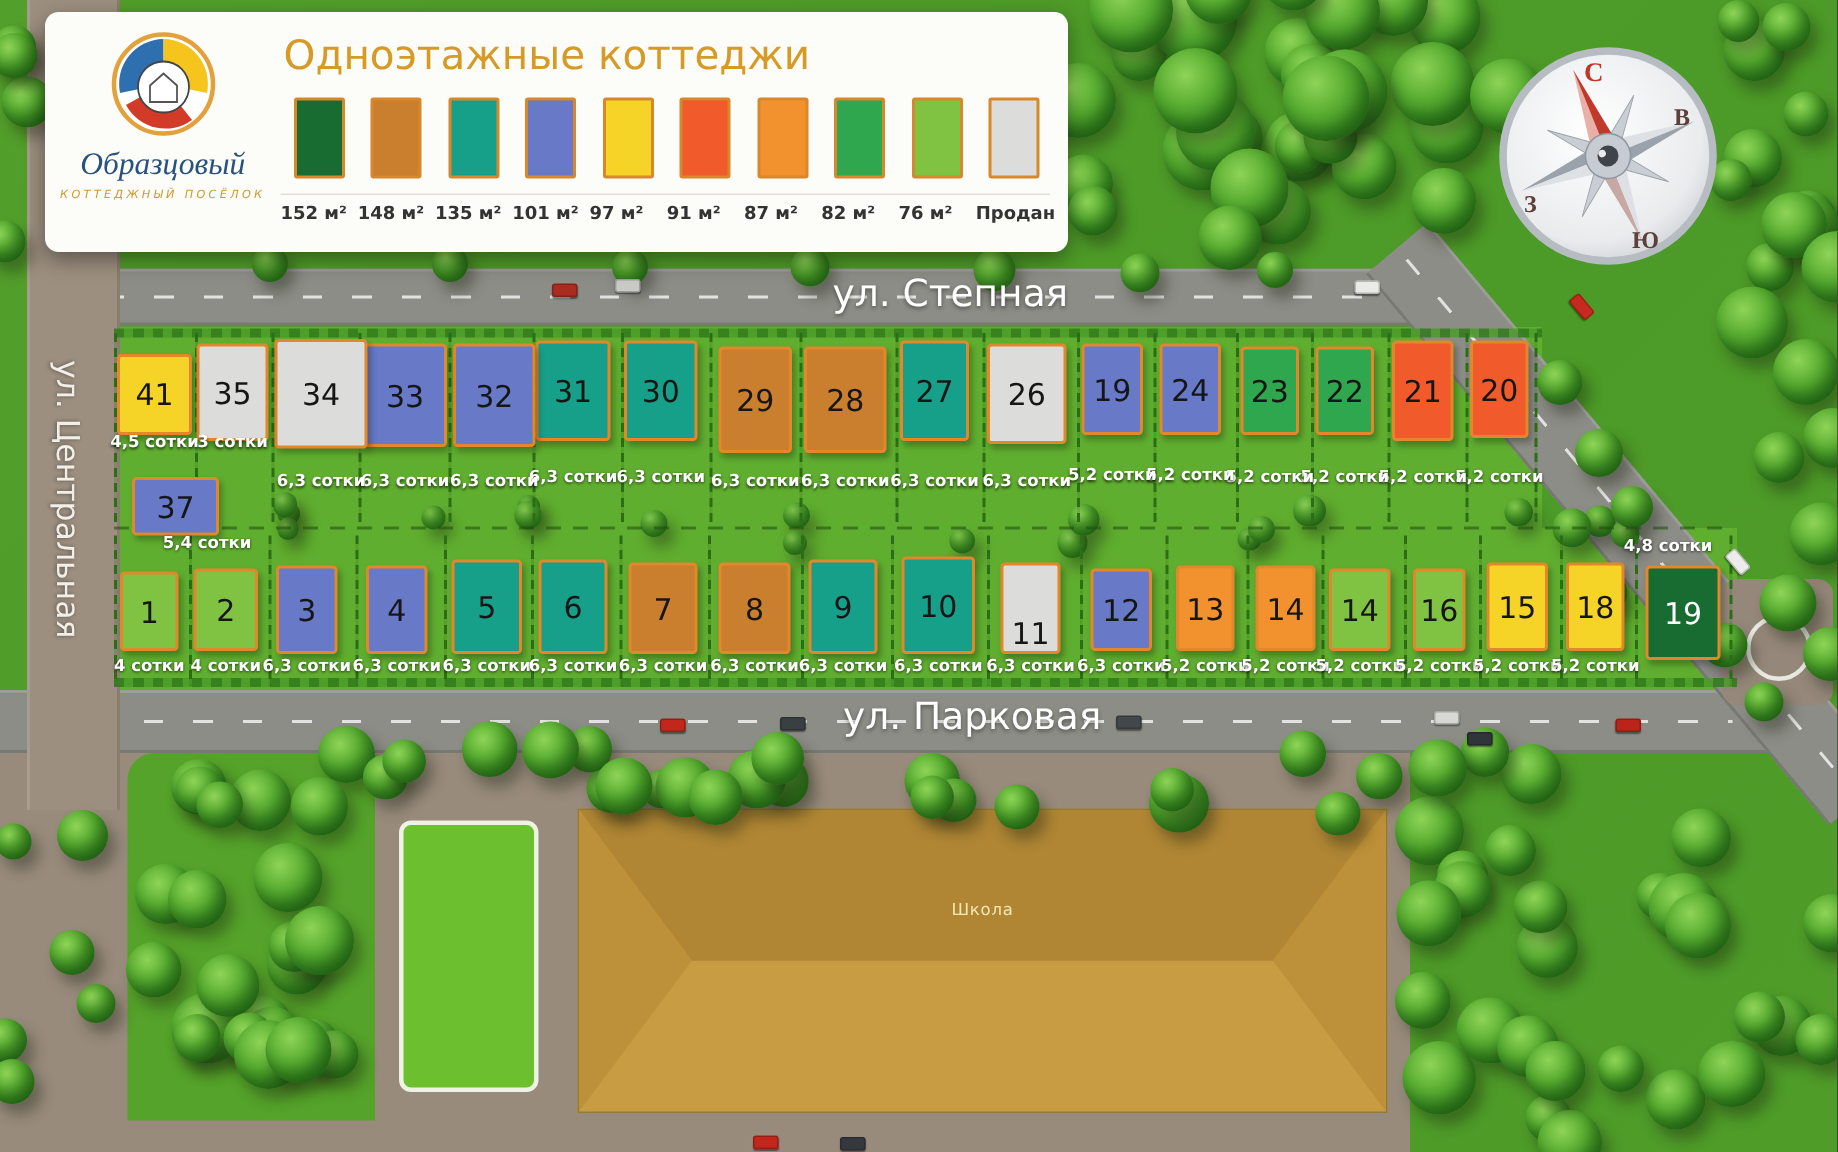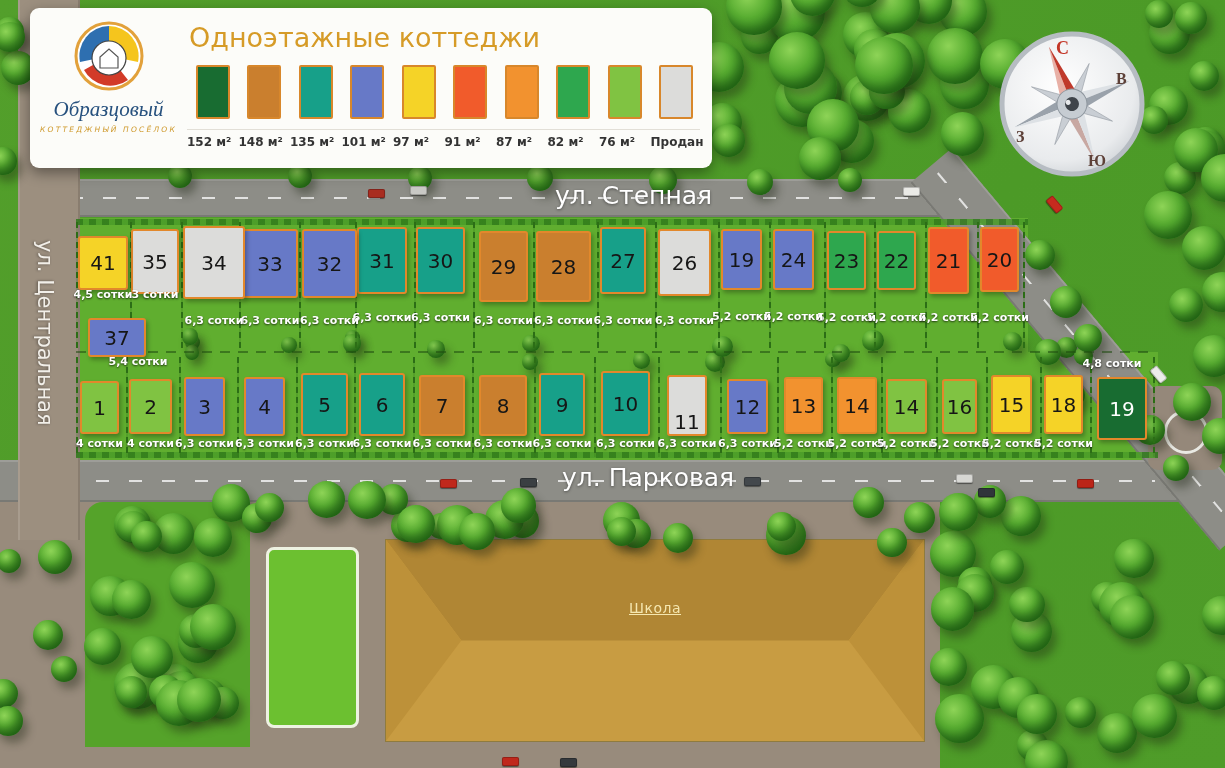--- a/index.html
+++ b/index.html
@@ -18,21 +18,21 @@
   #road-diag .centerline{left:10px;right:10px;}
   
   #pave-bottom{background:#988b7c;z-index:1;}
   #park{background:#55a32a;border-top-left-radius:18px;z-index:2;}
   #field{background:#6cc030;border:3px solid #eef2e2;border-radius:8px;z-index:3;box-sizing:border-box;}
   #school{z-index:3;background:#c89c42;border:1px solid #8f7b3e;box-sizing:border-box;}
   .sch{position:absolute;inset:0;}
   .sch-top{background:#b08634;clip-path:polygon(0 0,100% 0,86% 50%,14% 50%);}
   .sch-left{background:#bd9139;clip-path:polygon(0 0,14% 50%,0 100%);}
   .sch-right{background:#bd9139;clip-path:polygon(100% 0,100% 100%,86% 50%);}
-  #school .lbl{position:absolute;left:0;right:0;top:30%;text-align:center;color:#f5e7b0;font-size:14px;letter-spacing:.5px;text-decoration:underline;}
+  #school .lbl{position:absolute;left:0;right:0;top:30%;text-align:center;color:#f5e7b0;font-size:11px;letter-spacing:.5px;}
   #playground{background:#95887a;border-radius:10px;z-index:3;}
   .pg-circle{position:absolute;left:16px;top:24px;width:38px;height:38px;border:3px solid #e9e9e3;border-radius:50%;}
   
   .tree{position:absolute;border-radius:50%;z-index:4;
         background:radial-gradient(circle at 38% 32%, #8ed457 0%, #58ad31 40%, #31821e 75%, #276a18 100%);
         box-shadow:5px 7px 9px rgba(25,35,15,.38), inset -5px -7px 10px rgba(10,50,5,.38);}
   
   .hedge{position:absolute;width:2px;z-index:5;
         background:repeating-linear-gradient(180deg,#2c6e16 0 6px,rgba(44,110,22,.22) 6px 10px);}
   .frontrow{position:absolute;height:6px;z-index:5;opacity:.85;

